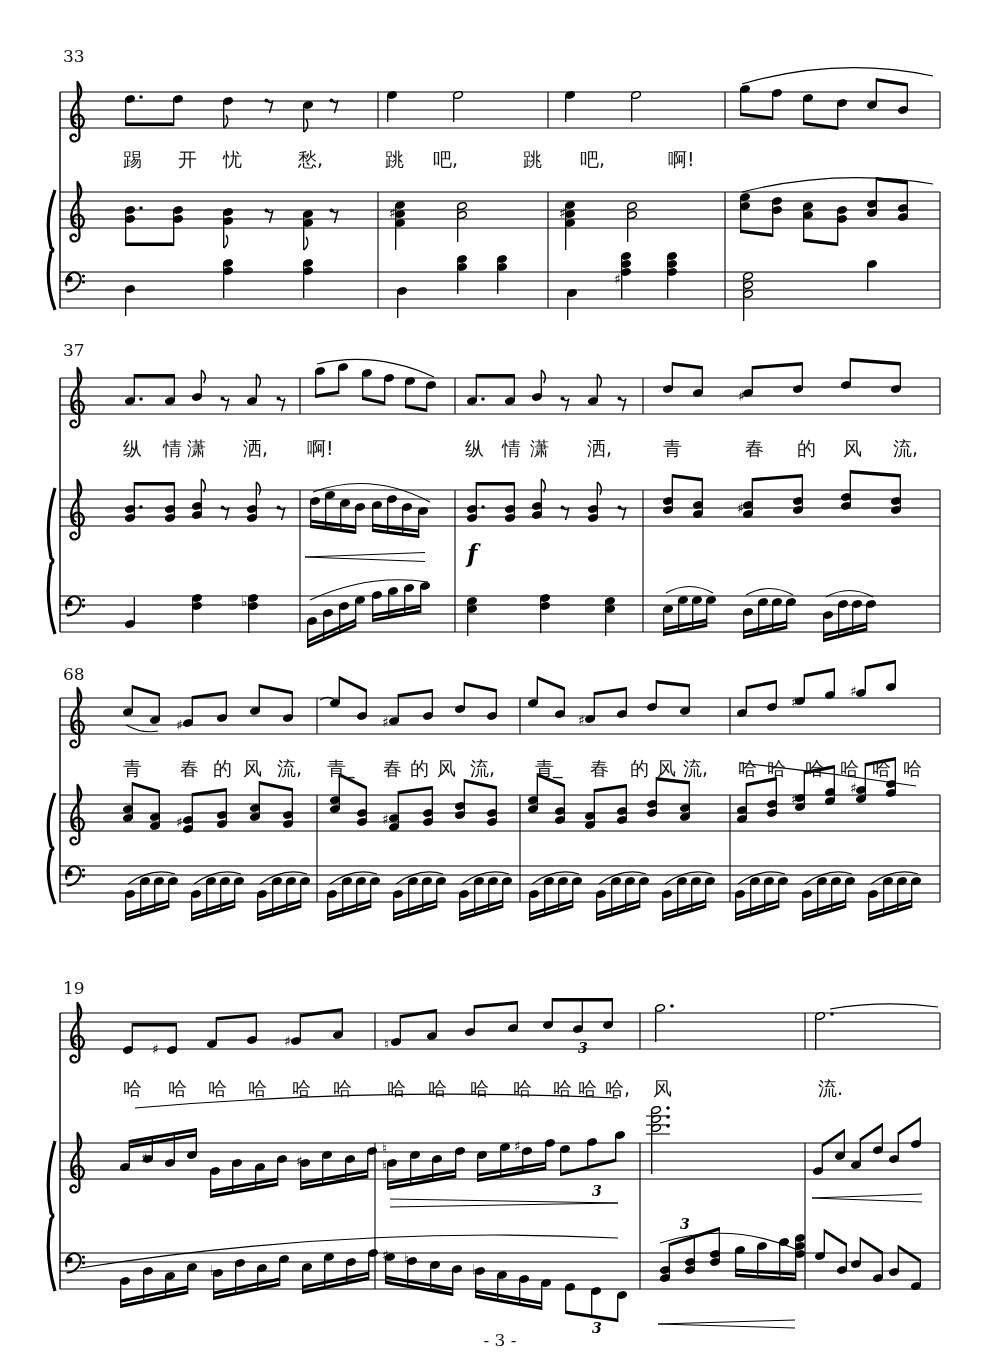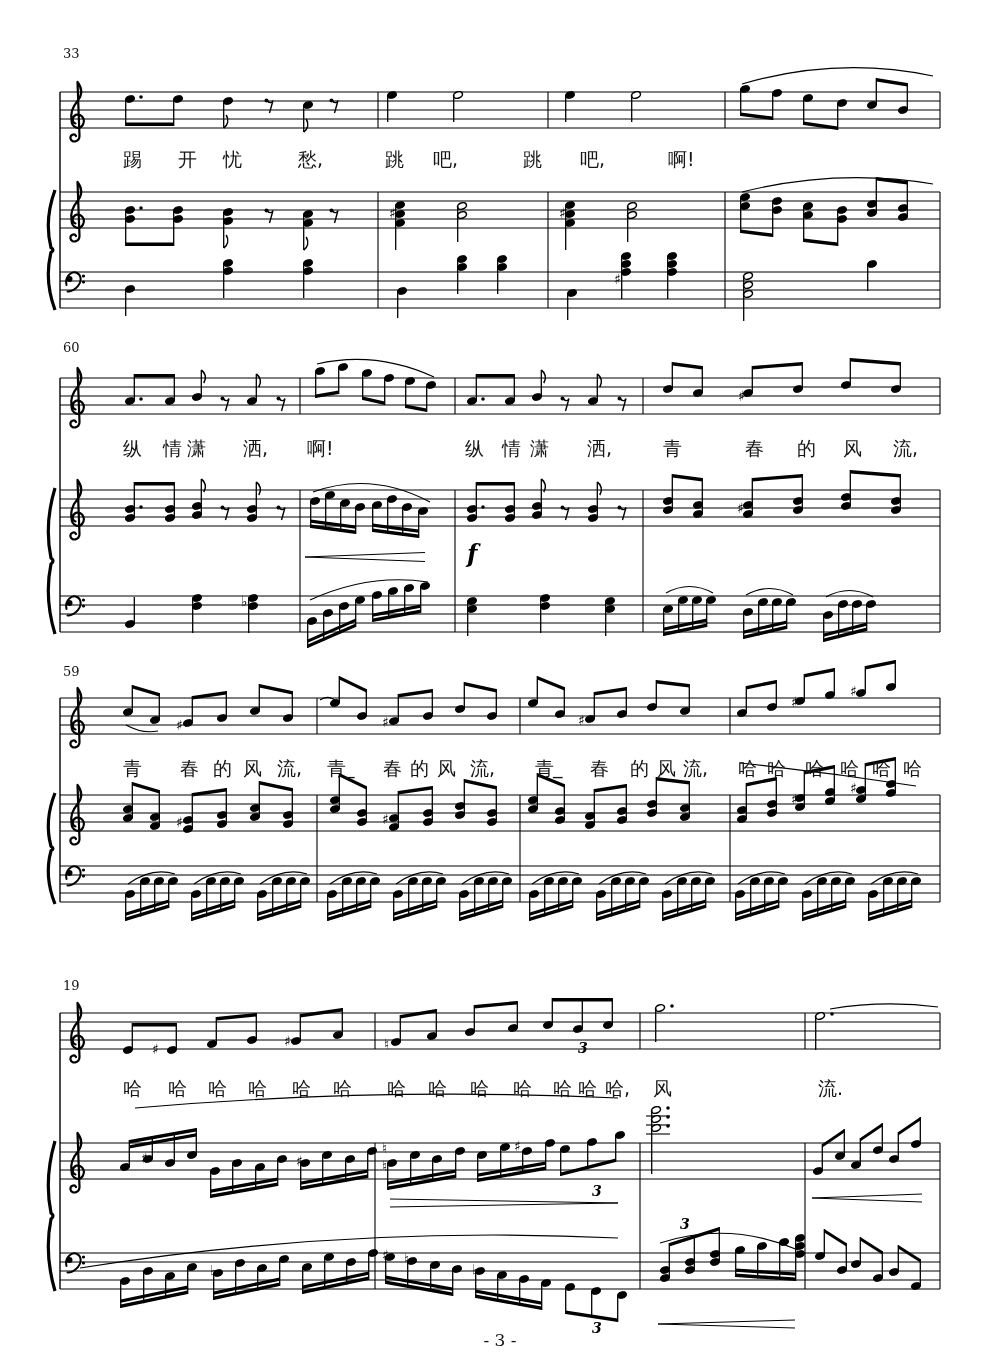--- a/index.html
+++ b/index.html
@@ -1,19 +1,19 @@
 <!DOCTYPE html>
 <html><head>
 <meta charset="utf-8">
 <style>
   html,body{margin:0;padding:0;background:#888;}
   .page{position:relative;width:1000px;height:1364px;background:#ffffff;margin:0 auto;overflow:hidden;
         font-family:"DejaVu Serif","Liberation Serif",serif;}
   .score-svg{position:absolute;left:0;top:0;}
-  .measure-number{position:absolute;font-size:13px;color:#111;font-family:"DejaVu Serif",serif;}
+  .measure-number{position:absolute;font-size:17px;color:#111;font-family:"DejaVu Serif",serif;}
   .lyric-line{position:absolute;left:0;top:0;width:1000px;height:26px;}
   .lyric-syllable{position:absolute;font-size:19px;color:#151515;white-space:nowrap;
                   font-family:"DejaVu Sans","Liberation Sans",sans-serif;letter-spacing:0;}
   .page-number{position:absolute;width:100%;text-align:center;top:1330px;font-size:17px;color:#111;
                font-family:"DejaVu Serif",serif;}
 </style>
 </head>
 <body>
 
 <div class="page">
@@ -1083,22 +1083,22 @@
         <polygon points="860.3,1237 882.3,1251 882.3,1254.4 860.3,1240.4" fill="#000"></polygon>
         <ellipse cx="894" cy="1272" rx="4.6" ry="3.2" transform="rotate(-18 894 1272)" fill="#000" stroke="#000" stroke-width="1"></ellipse>
         <line x1="898.3" y1="1272" x2="898.3" y2="1245" stroke="#000" stroke-width="1.3"></line>
         <ellipse cx="916" cy="1286" rx="4.6" ry="3.2" transform="rotate(-18 916 1286)" fill="#000" stroke="#000" stroke-width="1"></ellipse>
         <line x1="920.3" y1="1286" x2="920.3" y2="1259" stroke="#000" stroke-width="1.3"></line>
         <polygon points="898.3,1245 920.3,1259 920.3,1262.4 898.3,1248.4" fill="#000"></polygon>
       </g>
     </svg>
   <div id="text-layer">
       <div class="measure-number" style="left: 63px; top: 46px;">33</div>
-      <div class="measure-number" style="left: 63px; top: 340px;">60</div>
-      <div class="measure-number" style="left: 63px; top: 664px;">59</div>
+      <div class="measure-number" style="left: 63px; top: 340px;">37</div>
+      <div class="measure-number" style="left: 63px; top: 664px;">68</div>
       <div class="measure-number" style="left: 63px; top: 978px;">19</div>
       <div class="lyric-line" style="top: 147px;">
         <span class="lyric-syllable" style="left: 123px;">踢</span>
         <span class="lyric-syllable" style="left: 178px;">开</span>
         <span class="lyric-syllable" style="left: 223px;">忧</span>
         <span class="lyric-syllable" style="left: 298px;">愁,</span>
         <span class="lyric-syllable" style="left: 385px;">跳</span>
         <span class="lyric-syllable" style="left: 433px;">吧,</span>
         <span class="lyric-syllable" style="left: 523px;">跳</span>
         <span class="lyric-syllable" style="left: 580px;">吧,</span>

